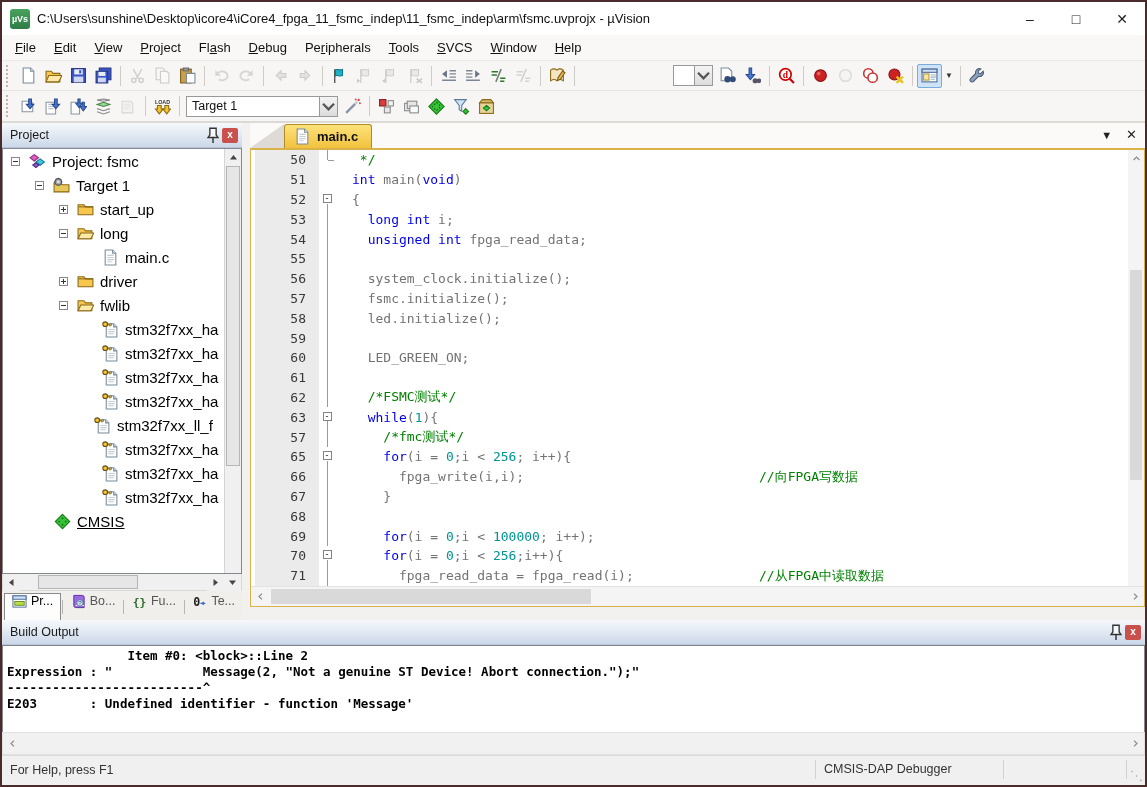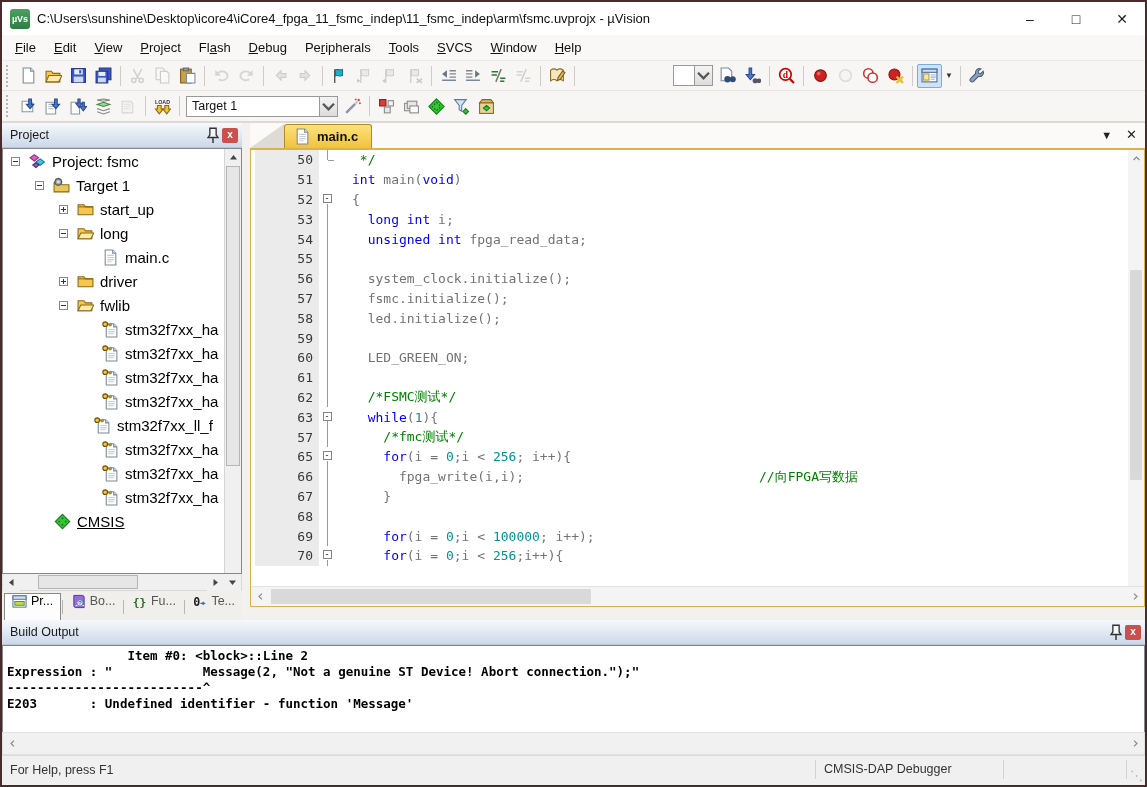--- a/index.html
+++ b/index.html
@@ -64,21 +64,21 @@
     clip-path:polygon(0 100%,100% 0,100% 100%);}
   .etab{margin-left:34px;height:24px;display:flex;align-items:center;gap:6px;padding:0 13px 0 9px;
     background:linear-gradient(#fce27a,#f2c23e);border:1px solid #b08c28;border-bottom:none;
     border-radius:3px 3px 0 0;font-size:13px;font-weight:bold;color:#111;position:relative;z-index:1;}
   .tabbar .rbtns{position:absolute;right:8px;top:5px;display:flex;gap:14px;color:#222;}
   .tabbar .rbtns span{font-size:11px;line-height:14px;}
   .eframe{flex:none;border:1px solid #d9b34a;border-top:none;background:#fff;}
   .codearea{height:436px;overflow:hidden;position:relative;background:#fff;padding-left:4px;}
   .cl{height:19.8px;display:flex;align-items:center;}
   .cl .g{width:64px;flex:none;background:#ebebeb;color:#383838;font-family:"DejaVu Sans Mono",monospace;
-    font-size:13px;text-align:right;padding-right:6px;height:100%;display:flex;align-items:center;justify-content:flex-end;}
+    font-size:13px;text-align:right;padding-right:13px;height:100%;display:flex;align-items:center;justify-content:flex-end;}
   .fm{width:18px;flex:none;height:100%;position:relative;}
   .fm .vl{position:absolute;left:8px;top:0;bottom:0;width:0;border-left:1px solid #9a9a9a;}
   .fm .vl.b{top:14px;}
   .fm .vl.t{bottom:50%;}
   .fm .hk{position:absolute;left:9px;top:50%;width:6px;border-top:1px solid #9a9a9a;}
   .fm .fbox{position:absolute;left:3.5px;top:calc(50% - 5.5px);width:9px;height:9px;border:1px solid #848484;
     background:#fff;font-size:9px;line-height:7px;text-align:center;color:#222;font-family:"DejaVu Sans Mono",monospace;}
   .ct{margin:0;padding:0 0 0 15px;font-family:"DejaVu Sans Mono",monospace;font-size:13px;white-space:pre;flex:1;min-width:0;overflow:hidden;}
   .ct .kw{color:#0000ee;}
   .ct .num{color:#009494;}
@@ -977,20 +977,27 @@
               <pre class="ct"><span class="pl">    </span><span class="kw">for</span><span class="pl">(i = </span><span class="num">0</span><span class="pl">;i &lt; </span><span class="num">100000</span><span class="pl">; i++);</span></pre>
             </div>
             <div class="cl">
               <span class="g">70</span>
               <span class="fm">
                 <i class="vl b"></i>
                 <span class="fbox">-</span>
               </span>
               <pre class="ct"><span class="pl">    </span><span class="kw">for</span><span class="pl">(i = </span><span class="num">0</span><span class="pl">;i &lt; </span><span class="num">256</span><span class="pl">;i++){</span></pre>
             </div>
+            <div class="cl">
+              <span class="g">71</span>
+              <span class="fm">
+                <i class="vl"></i>
+              </span>
+              <pre class="ct"><span class="pl">      fpga_read_data = fpga_read(i);                </span><span class="cm">//从FPGA中读取数据</span></pre>
+            </div>
             <div class="evsb">
             <div class="chv" id="chvU">
                 <span class="ic" style="width:9px;height:9px">
                   <svg viewBox="0 0 9 9">
                     <path d="M1.6 6L4.5 3l2.9 3" fill="none" stroke="#8a8a8a" stroke-width="1.2"></path>
                   </svg>
                 </span>
               </div>
             <div class="thumb"></div>
           </div>

